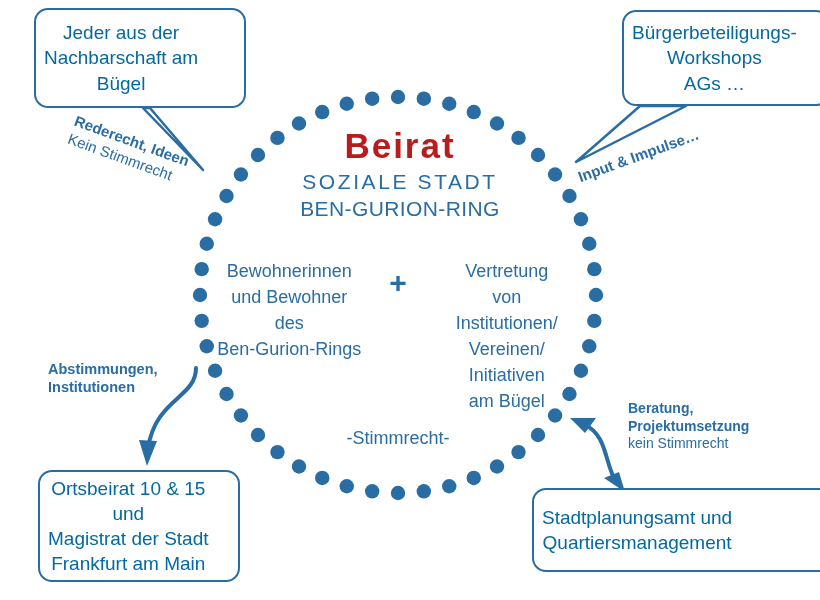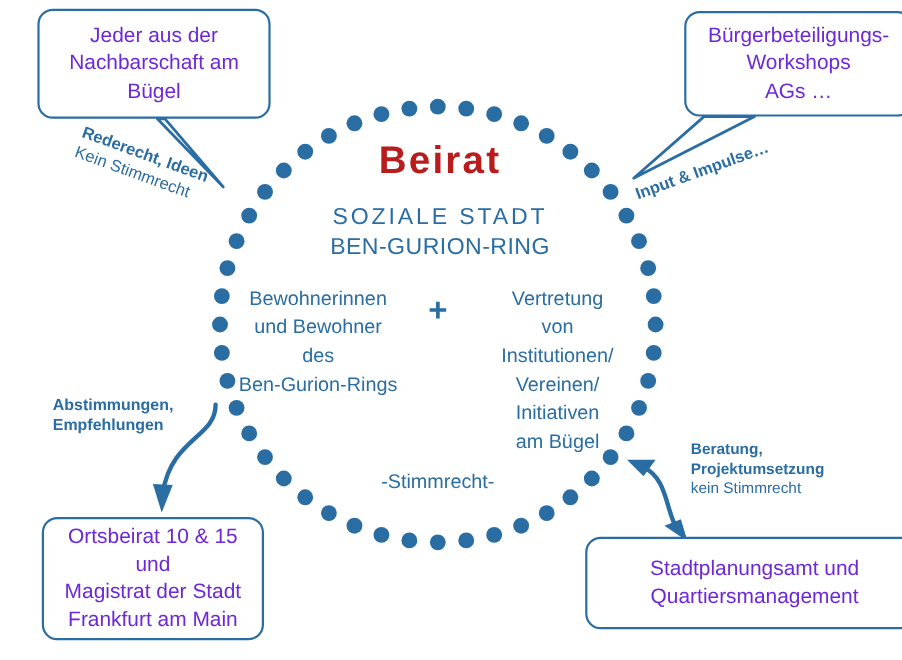--- a/index.html
+++ b/index.html
@@ -7,42 +7,42 @@
     width:820px;height:600px;position:relative;overflow:hidden;
     font-family:"Liberation Sans","DejaVu Sans",sans-serif;
     color:#2a6da3;
   }
   #stage{position:absolute;inset:0;width:820px;height:600px;}
   svg.layer{position:absolute;left:0;top:0;width:820px;height:600px;pointer-events:none;}
 
   .box{
     position:absolute;box-sizing:border-box;
     border:2.5px solid #2a6da3;border-radius:14px;background:#ffffff;
-    display:flex;align-items:center;justify-content:center;
-    text-align:center;line-height:1.32;color:#6d28d9;
+    display:flex;align-items:center;justify-content:flex-start;
+    text-align:center;line-height:1.32;color:#0369a1;
   }
   .box .lines{padding:4px 8px;}
 
   #bubble-neighbourhood{left:34px;top:8px;width:212px;height:100px;font-size:19px;}
   #bubble-participation{left:602px;top:10px;width:208px;height:96px;font-size:19px;margin-left:20px;}
   #box-ortsbeirat{left:38px;top:470px;width:202px;height:112px;font-size:19px;}
   #box-stadtplanung{left:532px;top:488px;width:308px;height:84px;font-size:19px;}
 
   .callout{position:absolute;line-height:1.25;color:#2a6da3;}
   .callout .strong{font-weight:bold;}
 
   #label-rederecht{left:78px;top:112px;font-size:15px;transform:rotate(20deg);transform-origin:left top;}
   #label-input{left:582px;top:168px;font-size:15px;transform:rotate(-20deg);transform-origin:left bottom;}
   #label-abstimmungen{left:48px;top:360px;font-size:14.5px;font-weight:bold;}
   #label-beratung{left:628px;top:400px;font-size:14px;}
   #label-beratung .line3{font-weight:normal;font-size:14px;}
 
   #center-title{position:absolute;left:260px;top:128px;width:280px;text-align:center;}
   #center-title .t1{font-size:35px;font-weight:bold;letter-spacing:2px;color:#b91c1c;line-height:1.05;}
-  #center-title .t2{font-size:21px;letter-spacing:2.6px;color:#2a6da3;line-height:1.35;margin-top:19px;}
+  #center-title .t2{font-size:21px;letter-spacing:2.6px;color:#2a6da3;line-height:1.35;margin-top:3px;}
   #center-title .t3{font-size:21px;letter-spacing:0.4px;color:#2a6da3;line-height:1.2;}
 
   #center-cols{position:absolute;left:212px;top:258px;width:372px;display:flex;align-items:flex-start;justify-content:center;gap:16px;}
   #col-left{width:168px;text-align:center;font-size:18px;line-height:1.45;}
   #col-plus{width:34px;text-align:center;font-size:30px;font-weight:bold;line-height:1.1;padding-top:8px;}
   #col-right{width:168px;text-align:center;font-size:18px;line-height:1.45;}
 
   #center-vote{position:absolute;left:298px;top:428px;width:200px;text-align:center;font-size:18px;}
 </style>
 </head>
@@ -176,21 +176,21 @@
     <div class="strong">Rederecht, Ideen</div>
     <div>Kein Stimmrecht</div>
   </div>
 
   <div class="callout" id="label-input">
     <div class="strong">Input &amp; Impulse…</div>
   </div>
 
   <div class="callout" id="label-abstimmungen">
     <div>Abstimmungen,</div>
-    <div>Empfehlungen</div>
+    <div>Institutionen</div>
   </div>
 
   <div class="callout" id="label-beratung">
     <div class="strong">Beratung,</div>
     <div class="strong">Projektumsetzung</div>
     <div class="line3">kein Stimmrecht</div>
   </div>
 
 </div>
 

